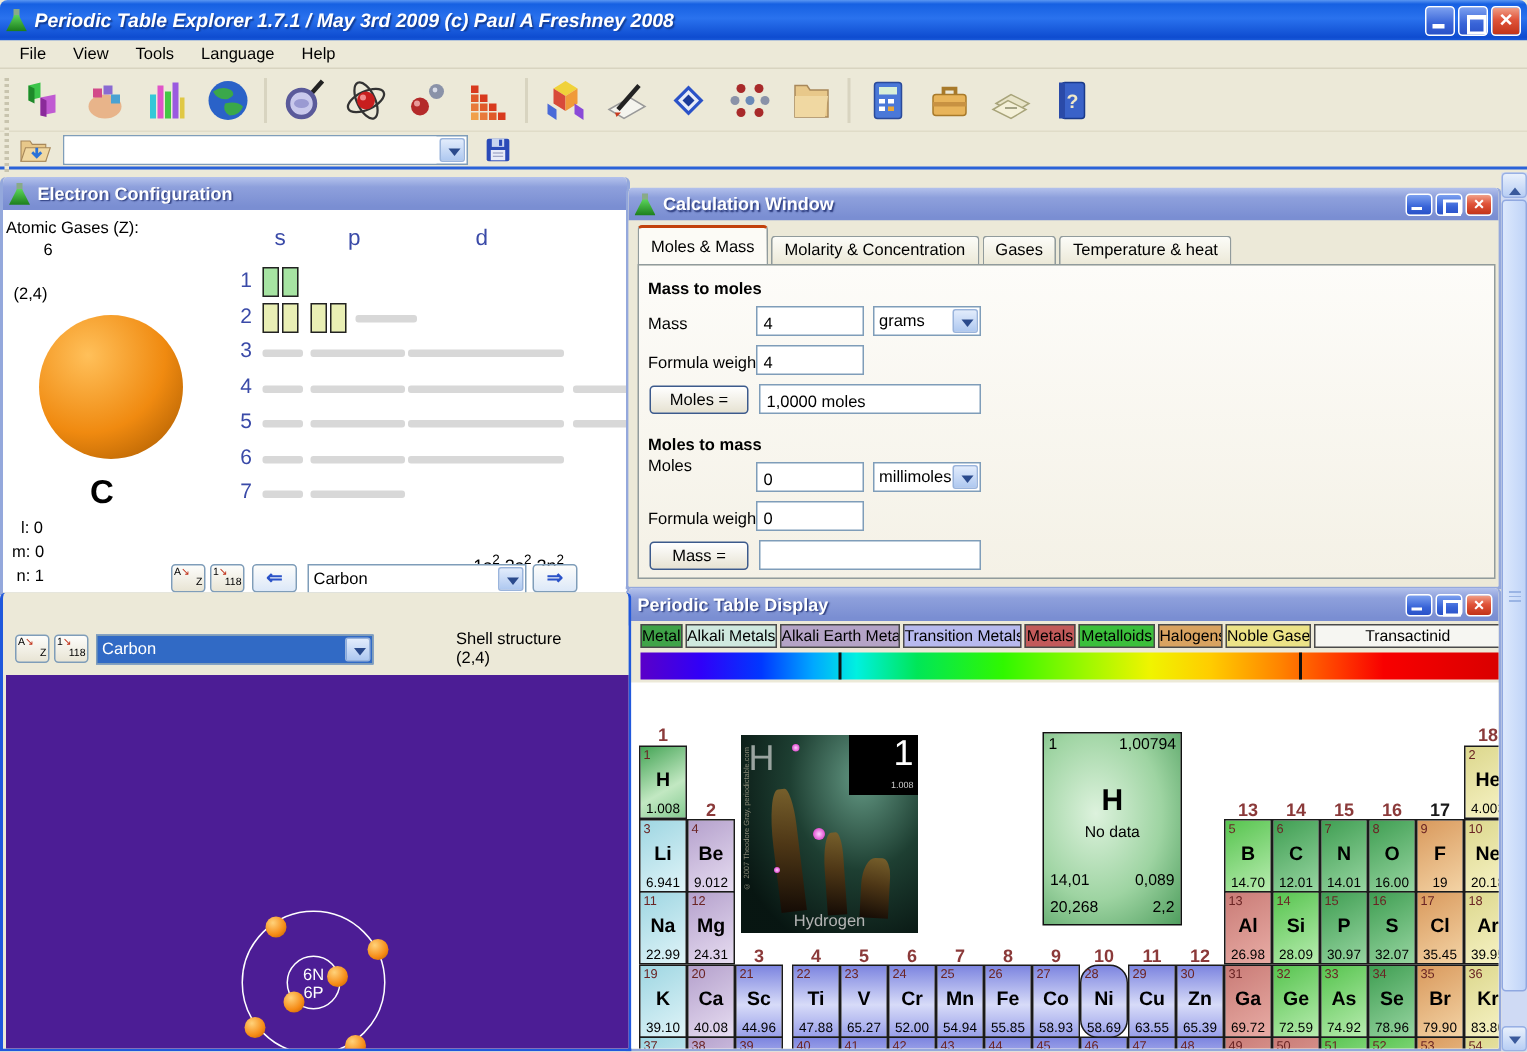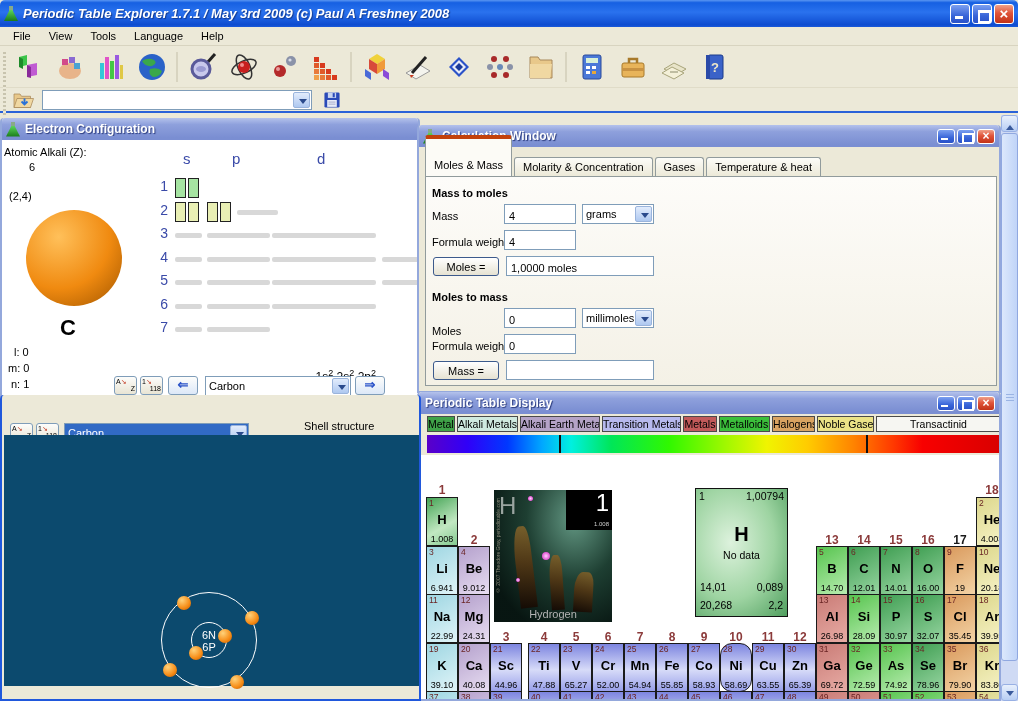--- a/index.html
+++ b/index.html
@@ -86,34 +86,34 @@
   .xp-select .val { position:absolute; left:3px; top:3px; right:18px; overflow:hidden; white-space:nowrap; }
   .xp-select.focus { background:#316ac5; }
   .xp-select.focus .val { color:#fff; }
 
   
   #calc-win { left:417px; top:125px; width:584px; height:268px; z-index:20; }
   #calc-body { position:absolute; left:0; top:22px; right:0; bottom:0; background:#ece9d8; }
   #tabs { position:absolute; left:6px; top:8px; height:21px; display:flex; align-items:flex-end; }
   .tab { border:1px solid #919b9c; border-bottom:0; background:linear-gradient(180deg,#fcfcf8,#ece9d8);
     padding:3px 8px 3px 8px; margin-right:2px; border-radius:3px 3px 0 0; font-size:11px; }
-  .tab.on { background:#fcfbf6; border-top:4px solid #c2410c; padding-top:20px; padding-bottom:5px; position:relative; z-index:2;margin-top:34px; }
+  .tab.on { background:#fcfbf6; border-top:2px solid #c2410c; padding-top:7px; padding-bottom:5px; position:relative; z-index:2;margin-top:34px; }
   #tabpage { position:absolute; left:6px; top:29px; width:572px; height:210px; background:
     linear-gradient(180deg,#fdfcf9,#f4f1e6); border:1px solid #919b9c; }
   .fld-lbl { position:absolute; font-size:11px; }
   .fld-h { position:absolute; font-size:11px; font-weight:bold; }
   .xp-input { position:absolute; height:20px; border:1px solid #7f9db9; background:#fff; font-size:11px;
     padding:3px 0 0 4px; }
   .xp-btn { position:absolute; width:66px; height:19px; border:1px solid #3c5a8c; border-radius:3px;
     background:linear-gradient(180deg,#fff,#e6e2d2); text-align:center; font-size:11px; padding-top:3px; }
 
   
   #as-win { left:0; top:395px; width:421px; height:306px; z-index:40; }
   #as-tools { position:absolute; left:0; top:22px; width:100%; height:33px; background:#ece9d8; }
-  #as-canvas { position:absolute; left:2px; top:40px; width:417px; height:251px; background:#0c4a6e; }
+  #as-canvas { position:absolute; left:2px; top:55px; width:417px; height:251px; background:#4c1d95; }
   .orbit { position:absolute; border:1px solid #fff; border-radius:50%; }
   .electron { position:absolute; width:14px; height:14px; border-radius:50%;
     background:radial-gradient(circle at 35% 30%,#ffd27a,#f68b15 60%,#b85700); }
   #nucleus { position:absolute; left:187px; top:237px; width:40px; text-align:center; color:#fff;
     font-size:11px; line-height:12px; }
   .as-shell-lbl { position:absolute; left:302px; font-size:11px; }
 
   
   #pt-win { left:417px; top:392px; width:584px; height:309px; z-index:30; }
   #pt-body { position:absolute; left:0; top:22px; right:0; bottom:0; background:#ece9d8; }
@@ -368,21 +368,21 @@
         </svg>
       </span>
   </div>
 
   <div class="xpwin" id="ec-win">
     <div class="ctitle">
       <span class="flask"></span>
       <span class="ct">Electron Configuration</span>
     </div>
     <div id="ec-body">
-      <span class="ec-lbl" style="left:2px;top:6px">Atomic Alkali (Z):</span>
+      <span class="ec-lbl" style="left:2px;top:6px">Atomic Gases (Z):</span>
       <span class="ec-lbl" style="left:27px;top:21px">6</span>
       <span class="ec-lbl" style="left:7px;top:50px">(2,4)</span>
       <div id="ec-sphere"></div>
       <div id="ec-sym">C</div>
       <span class="ec-h" style="left:181px">s</span>
       <span class="ec-h" style="left:230px">p</span>
       <span class="ec-h" style="left:315px">d</span>
       <div id="ec-shells">
           <div class="ec-row" style="top: 38px;">
             <span class="ec-num">1</span>
@@ -467,21 +467,21 @@
         <input class="xp-input" style="left: 78px; top: 27px; width: 72px;" value="4">
         <span class="xp-select" style="left:156px;top:27px;width:72px">
             <span class="val">grams</span>
             <span class="combo-arrow" style="top:1px"></span>
           </span>
         <span class="fld-lbl" style="left:6px;top:59px">Formula weight</span>
         <input class="xp-input" style="left: 78px; top: 53px; width: 72px;" value="4">
         <span class="xp-btn" style="left:7px;top:80px">Moles =</span>
         <input class="xp-input" style="left: 80px; top: 79px; width: 148px;" value="1,0000 moles">
         <span class="fld-h" style="left:6px;top:114px">Moles to mass</span>
-        <span class="fld-lbl" style="left:6px;top:148px">Moles</span>
+        <span class="fld-lbl" style="left:6px;top:128px">Moles</span>
         <input class="xp-input" style="left: 78px; top: 131px; width: 72px;" value="0">
         <span class="xp-select" style="left:156px;top:131px;width:72px">
             <span class="val">millimoles</span>
             <span class="combo-arrow" style="top:1px"></span>
           </span>
         <span class="fld-lbl" style="left:6px;top:163px">Formula weight</span>
         <input class="xp-input" style="left: 78px; top: 157px; width: 72px;" value="0">
         <span class="xp-btn" style="left:7px;top:184px">Mass =</span>
         <input class="xp-input" style="left: 80px; top: 183px; width: 148px;" value="">
       </div>

